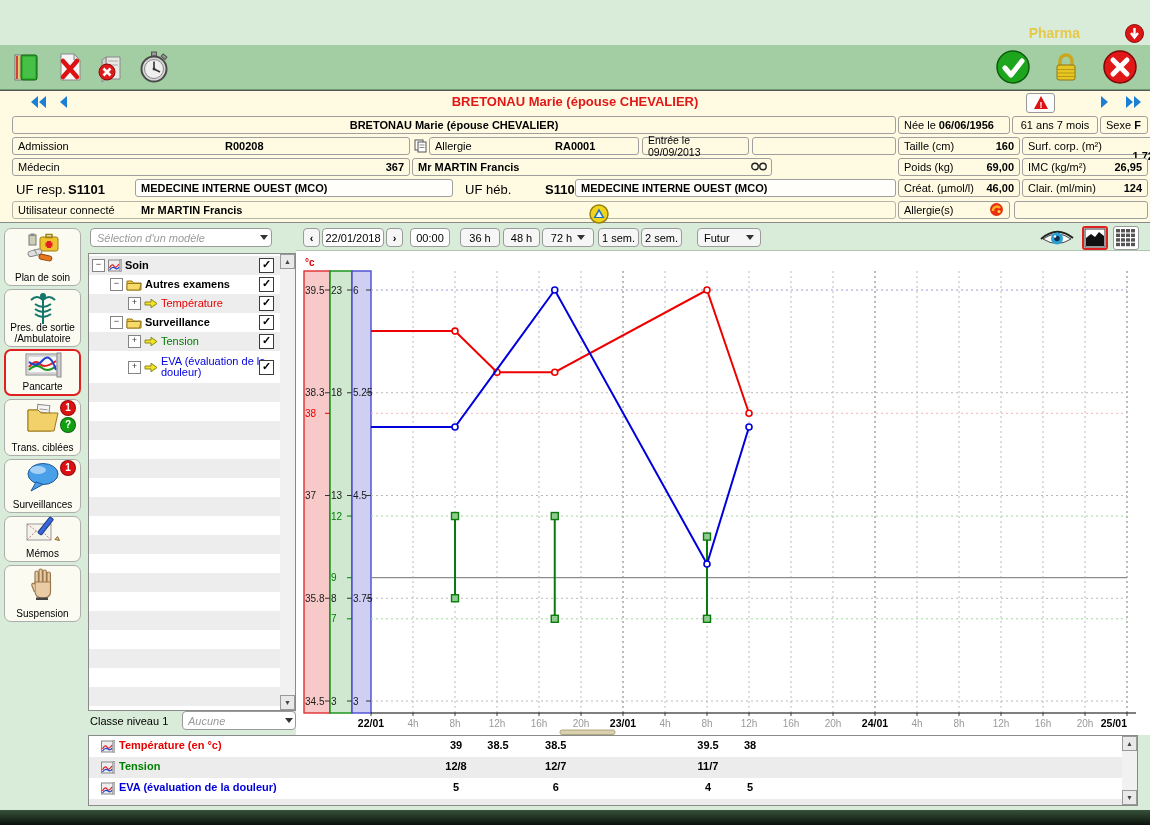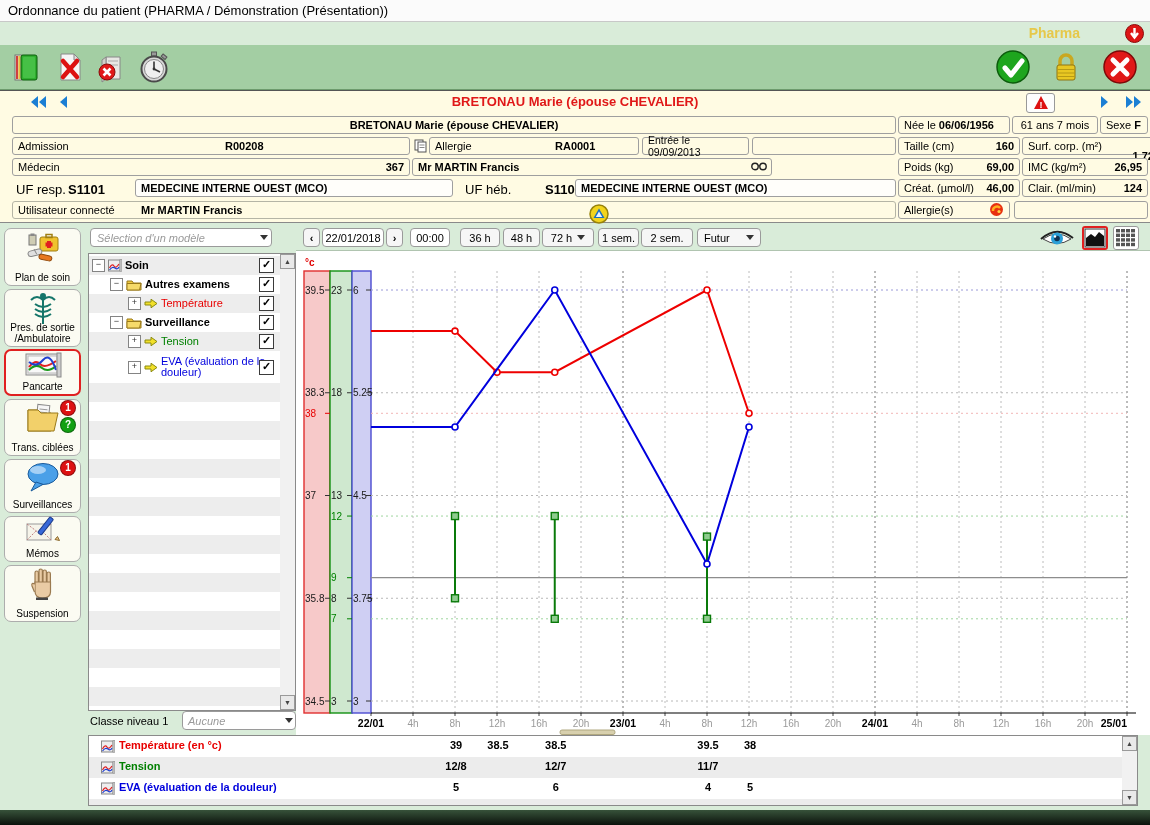--- a/index.html
+++ b/index.html
@@ -45,21 +45,20 @@
   .trow .tlab{position:absolute;left:30px;top:3px;font-size:11px;font-weight:bold;}
   .tval{position:absolute;top:3px;width:40px;text-align:center;font-size:11px;font-weight:bold;color:#000;}
   .darkstrip{left:0;top:810px;width:1150px;height:15px;background:linear-gradient(#37523a,#0b120c);}
   svg text{font-family:"Liberation Sans",sans-serif;}
 </style>
 </head>
 <body>
 
 <div class="win">
 
-  <div class="abs titlebar">Ordonnance du patient (PHARMA / Démonstration (Présentation))</div>
 
   <div class="brand">Pharma</div>
   <div class="abs" style="right:6px;top:24px;">
     <svg width="19" height="19" viewBox="0 0 19 19">
         <circle cx="9.5" cy="9.5" r="9" fill="#dd1515" stroke="#8a0a0a"></circle>
         <path d="M9.5 4 v8 M6 9 l3.5 4.5 L13 9" stroke="#fff" stroke-width="2.4" fill="none"></path>
       </svg>
   </div>
 
   <div class="abs toolbar">
@@ -354,21 +353,21 @@
   <div class="ctl" style="left:322px;width:62px;background:#fff;">22/01/2018</div>
   <div class="ctl" style="left:386px;width:17px;font-weight:bold;">›</div>
   <div class="ctl" style="left:410px;width:40px;background:#fff;">00:00</div>
   <div class="ctl" style="left:460px;width:40px;">36 h</div>
   <div class="ctl" style="left:503px;width:37px;">48 h</div>
   <div class="ctl" style="left:542px;width:52px;">
       <span>72 h</span>
       <span class="dd-arrow"></span>
     </div>
   <div class="ctl" style="left:598px;width:41px;">1 sem.</div>
-  <div class="ctl" style="left:641px;width:52px;">2 sem.</div>
+  <div class="ctl" style="left:641px;width:41px;">2 sem.</div>
   <div class="ctl" style="left:697px;width:64px;justify-content:space-between;padding:0 6px;">
       <span>Futur</span>
       <span class="dd-arrow"></span>
     </div>
 
   <div class="abs" style="left:1038px;top:227px;">
     <svg width="38" height="22" viewBox="0 0 38 22">
         <path d="M3 12 Q19 -2 35 11" fill="none" stroke="#222" stroke-width="2"></path>
         <path d="M5 12 Q19 2 33 12 Q19 21 5 12 z" fill="#fff" stroke="#444"></path>
         <circle cx="19" cy="11.5" r="6" fill="#2aa0d8"></circle>

